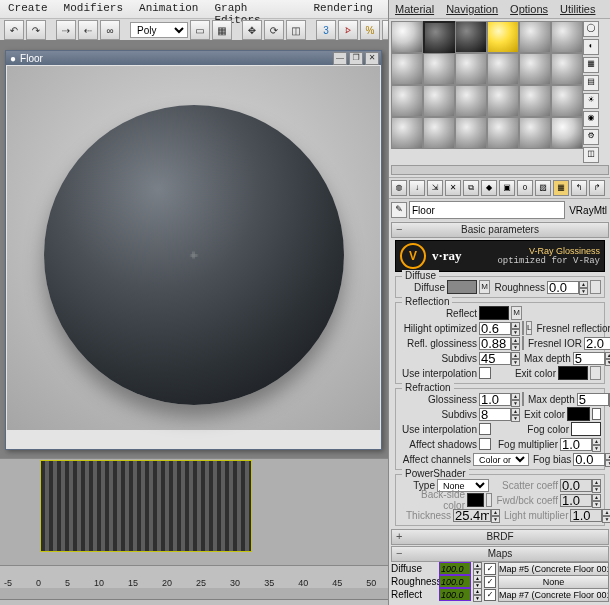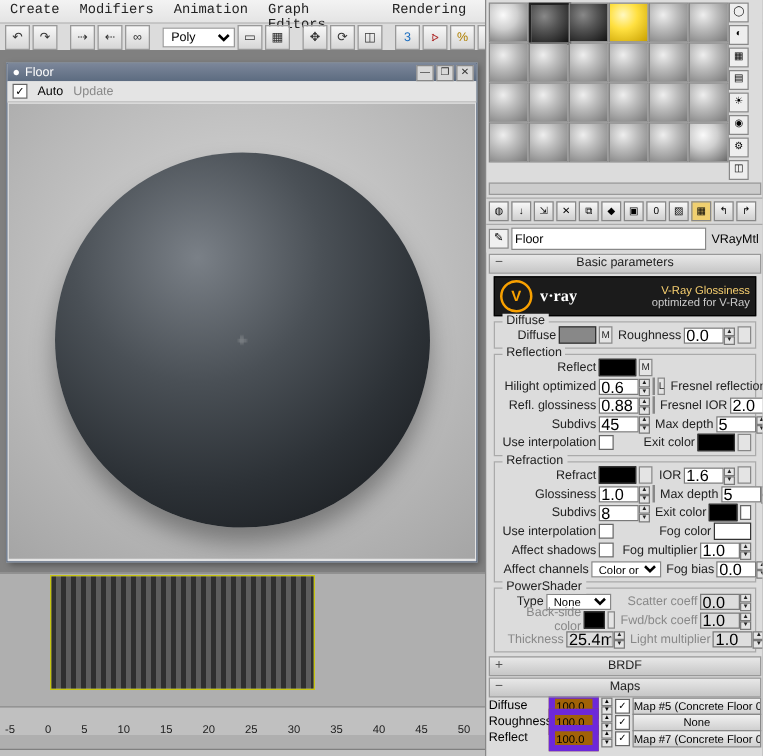--- a/index.html
+++ b/index.html
@@ -211,21 +211,21 @@
     background:#1b1b1b;
     border:1px solid #000;
     display:flex; align-items:center; gap:6px; padding:0 4px;
     color:#fff; font-size:9px;
   }
   .vlogo-c{ width:22px;height:22px;border-radius:50%;border:2px solid #f8a000;color:#f8a000;display:flex;align-items:center;justify-content:center;font-size:12px;font-weight:bold;}
   .vlogo-t1{ font-family:Georgia,serif; }
   .vlogo-t1 b{ color:#fff;font-size:13px; }
   .vlogo-right{ margin-left:auto;text-align:right;line-height:10px;}
   .vlogo-right .l1{color:#f8d070;}
-  .vlogo-right .l2{color:#ccc;}
+  .vlogo-right .l2{color:#ccc;font-family:Liberation Mono, monospace;}
 
   .group{
     margin:2px 6px 2px;
     border:1px solid #aaa;
     background:#dcdcdc;
     padding:2px 3px 3px;
     position:relative;
   }
   .group-label{
     position:absolute; top:-7px; left:6px;
@@ -258,21 +258,21 @@
   }
 
   
   .maps-list{
     margin:0 2px; font-size:10px;
   }
   .maps-row{
     display:flex; align-items:center; gap:2px; height:13px;
   }
   .maps-row .mlbl{ width:46px; text-align:left;}
-  .maps-row .amt{ width:28px;height:11px;border:5px solid #6d28d9;background:#a16207;font-size:9px;padding:0 1px;}
+  .maps-row .amt{ width:28px;height:11px;border:1px solid #6d28d9;background:#4d7c0f;font-size:9px;padding:0 1px;font-style:italic;}
   .maps-row .arrows{width:9px;height:13px;display:flex;flex-direction:column;}
   .maps-row .arrows span{flex:1;border:1px solid #7a7a7a;background:#e4e4e4;font-size:5px;text-align:center;line-height:5px;}
   .maps-row .cb{ width:10px;height:10px;border:1px solid #666;background:#fff;display:inline-flex;align-items:center;justify-content:center;font-size:8px;}
   .maps-row .cb.on::before{content:"✓";}
   .maps-row .slot{
     flex:1;height:12px;border:1px solid #888;
     background:linear-gradient(#f0f0f0,#d0d0d0);
     font-size:9px;text-align:center;line-height:12px;
     overflow:hidden;white-space:nowrap;
   }
@@ -324,25 +324,20 @@
 
   <div class="preview-win">
     <div class="titlebar">
       <span>●</span>
       <span style="margin-left:4px">Floor</span>
       <span class="spacer"></span>
       <span class="wbtn">—</span>
       <span class="wbtn">❐</span>
       <span class="wbtn">✕</span>
     </div>
-    <div class="optrow">
-      <span class="chkbox checked"></span>
-      <span>Auto</span>
-      <span style="color:#888">Update</span>
-    </div>
     <div class="render-area">
       <div class="sphere"></div>
     </div>
   </div>
 
   <div class="ruler">
     <span>-5</span>
     <span>0</span>
     <span>5</span>
     <span>10</span>
@@ -353,20 +348,26 @@
     <span>35</span>
     <span>40</span>
     <span>45</span>
     <span>50</span>
     <span>55</span>
     <span>60</span>
   </div>
 </div>
 
 <div class="right-panel">
+  <div class="rp-tabs">
+    <div class="tab">Material</div>
+    <div class="tab">Navigation</div>
+    <div class="tab">Options</div>
+    <div class="tab">Utilities</div>
+  </div>
 
   <div class="swatch-area">
     <div class="swatch-grid">
       <div class="swatch steel"></div>
       <div class="swatch dark sel"></div>
       <div class="swatch dark"></div>
       <div class="swatch gold"></div>
       <div class="swatch"></div>
       <div class="swatch"></div>
       <div class="swatch"></div>
@@ -517,35 +518,20 @@
         <span style="flex:1"></span>
         <span class="lbl">Exit color</span>
         <span class="sw black"></span>
         <span class="mapbtn"></span>
       </div>
     </div>
 
     <div class="group">
       <div class="group-label">Refraction</div>
       <div class="prow">
-        <span class="lbl" style="width:78px">Refract</span>
-        <span class="sw black"></span>
-        <span class="mapbtn"></span>
-        <span style="flex:1"></span>
-        <span class="lbl">IOR</span>
-        <span class="spn">
-            <input value="1.6" style="">
-            <span class="arrows">
-              <span>▲</span>
-              <span>▼</span>
-            </span>
-          </span>
-        <span class="mapbtn"></span>
-      </div>
-      <div class="prow">
         <span class="lbl" style="width:78px">Glossiness</span>
         <span class="spn">
             <input value="1.0" style="">
             <span class="arrows">
               <span>▲</span>
               <span>▼</span>
             </span>
           </span>
         <span class="mapbtn"></span>
         <span style="flex:1"></span>

